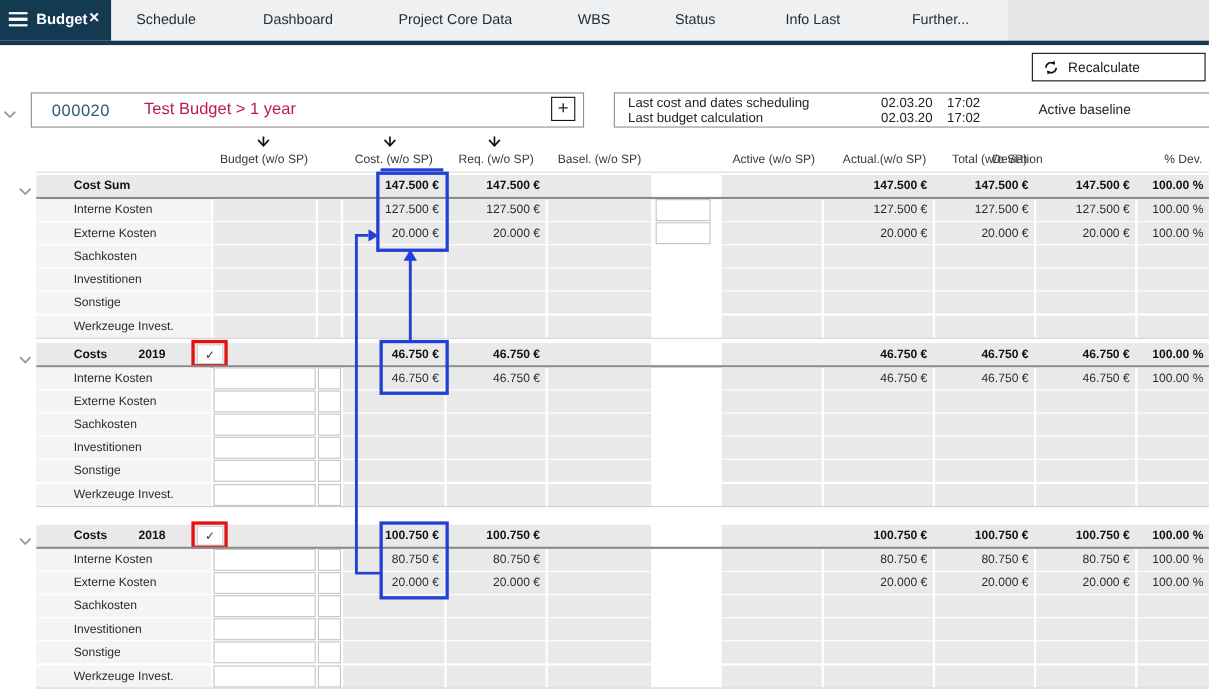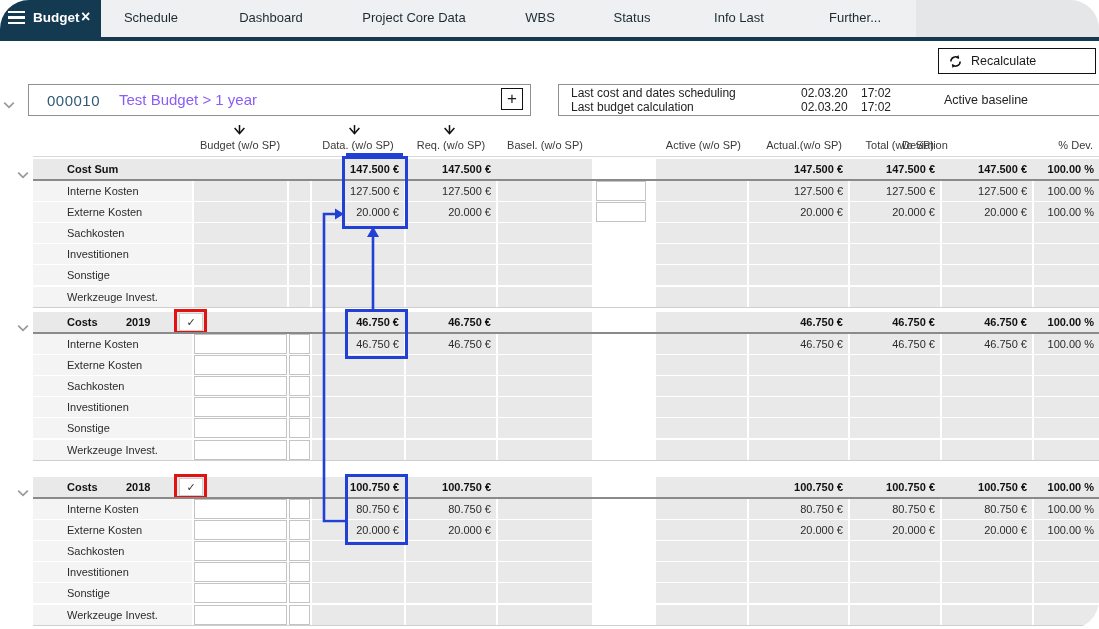--- a/index.html
+++ b/index.html
@@ -1,42 +1,42 @@
 <!DOCTYPE html>
 <html style="--navy: #143a52; --tabbg: #eef0f2; --tabbg2: #e4e6e8; --cellg: #e9e9e9; --nameg: #f4f4f4; --ldark: #8a8a8a; --llight: #d9d9d9; --ebord: #c4c4c4; --blue: #2240d4; --red: #e31212; --pid: #305a75;"><head>
 <meta charset="utf-8">
 <style>
   :root{
     --navy:#143a52; --tabbg:#eef0f2; --tabbg2:#e4e6e8; --cellg:#e9e9e9; --nameg:#f4f4f4;
     --ldark:#8a8a8a; --llight:#d9d9d9; --ebord:#c4c4c4; --blue:#2240d4; --red:#e31212; --pid:#305a75;
   }
   html,body{margin:0;padding:0;background:#fff;}
   #app{position:relative;width:1099px;height:629px;background:#fff;overflow:hidden;
-       font-family:"Liberation Sans","DejaVu Sans",sans-serif;color:#1a1a1a;border-radius:29px;}
+       font-family:"Liberation Sans","DejaVu Sans",sans-serif;color:#1a1a1a;}
   
   .tabbar{position:absolute;left:0;top:0;width:1099px;height:37px;background:var(--tabbg);}
   .tabbar-right{position:absolute;left:916px;top:0;width:183px;height:37px;background:var(--tabbg2);}
   .tab-underline{position:absolute;left:0;top:37px;width:1099px;height:4px;background:var(--navy);}
   .active-tab{position:absolute;left:0;top:0;width:101px;height:37px;background:var(--navy);color:#fff;}
   .hamburger{position:absolute;left:8px;top:11px;width:17px;height:14px;cursor:pointer;}
   .hamburger i{display:block;height:2.4px;background:#fff;margin-bottom:3px;}
   .active-tab .lbl{position:absolute;left:33px;top:10px;font-size:13.5px;font-weight:bold;}
   .active-tab .x{position:absolute;left:81px;top:8px;font-size:16px;font-weight:bold;cursor:pointer;}
   .tab{position:absolute;top:10px;transform:translateX(-50%);font-size:13px;color:#1c2b33;cursor:pointer;white-space:nowrap;}
   
   .recalc{position:absolute;left:938px;top:48px;width:158px;height:26px;background:#fff;border:1.6px solid #111;
           display:flex;align-items:center;gap:8px;padding:0 0 0 9px;box-sizing:border-box;cursor:pointer;}
   .recalc span{font-size:12.5px;}
   
   .proj-chev{position:absolute;left:3px;top:95px;cursor:pointer;}
   .pbox{position:absolute;top:84px;height:32px;border:1.5px solid #8f8f8f;background:#fff;box-sizing:border-box;}
   #pbox1{left:28px;width:503px;}
   #pbox2{left:558px;width:579px;}
   .pid{position:absolute;left:18px;top:7px;font-size:15px;color:var(--pid);letter-spacing:.5px;}
-  .pname{position:absolute;left:90px;top:6px;font-size:15px;color:#8b5cf6;}
+  .pname{position:absolute;left:102px;top:6px;font-size:15px;color:#be185d;}
   .plusbtn{position:absolute;right:7px;top:3px;width:22px;height:22px;border:1.6px solid #111;background:#fff;
            font-size:17px;line-height:20px;text-align:center;cursor:pointer;box-sizing:border-box;}
   .inforow{position:absolute;left:12px;font-size:12px;color:#222;white-space:nowrap;}
   .inforow .d{position:absolute;left:230px;} .inforow .t{position:absolute;left:290px;}
   .baseline{position:absolute;left:385px;top:8px;font-size:12.5px;color:#222;}
   
   .abs{position:absolute;box-sizing:border-box;}
   .hlabel{font-size:11px;color:#3a3a3a;white-space:nowrap;cursor:pointer;}
   .cell{font-size:11px;color:#2b2b2b;}
   .val{text-align:right;padding:4px 5px 0 0;}
@@ -82,42 +82,42 @@
     <span>Recalculate</span>
   </div>
 
   <span class="proj-chev">
     <svg width="12" height="8" viewBox="0 0 10 6">
         <path d="M1 1 L5 5 L9 1" fill="none" stroke="#999" stroke-width="1.4"></path>
       </svg>
   </span>
 
   <div class="pbox" id="pbox1">
-    <span class="pid">000010</span>
+    <span class="pid">000020</span>
     <span class="pname">Test Budget &gt; 1 year</span>
     <span class="plusbtn">+</span>
   </div>
 
   <div class="pbox" id="pbox2">
     <div class="inforow" style="top:1px">
       <span>Last cost and dates scheduling</span>
       <span class="d">02.03.20</span>
       <span class="t">17:02</span>
     </div>
     <div class="inforow" style="top:15px">
       <span>Last budget calculation</span>
       <span class="d">02.03.20</span>
       <span class="t">17:02</span>
     </div>
     <span class="baseline">Active baseline</span>
   </div>
 
   <div id="table-host">
       <div class="abs hlabel" style="top: 139px; height: 14px; left: 240px; transform: translateX(-50%);">Budget (w/o SP)</div>
-      <div class="abs hlabel" style="top: 139px; height: 14px; left: 358px; transform: translateX(-50%);">Data. (w/o SP)</div>
+      <div class="abs hlabel" style="top: 139px; height: 14px; left: 358px; transform: translateX(-50%);">Cost. (w/o SP)</div>
       <div class="abs hlabel" style="top: 139px; height: 14px; left: 451px; transform: translateX(-50%);">Req. (w/o SP)</div>
       <div class="abs hlabel" style="top: 139px; height: 14px; left: 545px; transform: translateX(-50%);">Basel. (w/o SP)</div>
       <div class="abs hlabel" style="top: 139px; height: 14px; left: 617px; width: 124px; text-align: right;">Active (w/o SP)</div>
       <div class="abs hlabel" style="top: 139px; height: 14px; left: 718px; width: 124px; text-align: right;">Actual.(w/o SP)</div>
       <div class="abs hlabel" style="top: 139px; height: 14px; left: 810px; width: 124px; text-align: right;">Total (w/o SP)</div>
       <div class="abs hlabel" style="top: 139px; height: 14px; left: 902px; width: 124px; ">Deviation</div>
       <div class="abs hlabel" style="top: 139px; height: 14px; left: 969px; width: 124px; text-align: right;">% Dev.</div>
       <div class="abs " style="left: 233px; top: 123px; width: 14px; height: 14px; cursor: pointer;"><svg width="13" height="13" viewBox="0 0 12 12">
           <path d="M6 1 V8.6" stroke="#111" stroke-width="1.4"></path>
           <path d="M1.5 3.8 L6 8.8 L10.5 3.8" fill="none" stroke="#111" stroke-width="1.4"></path>

